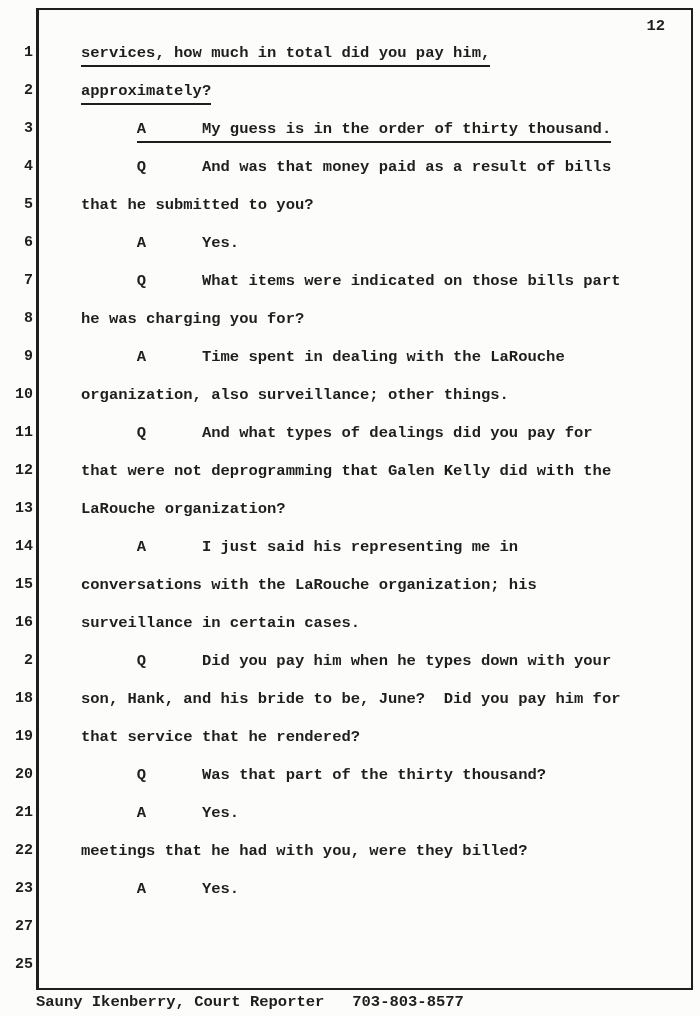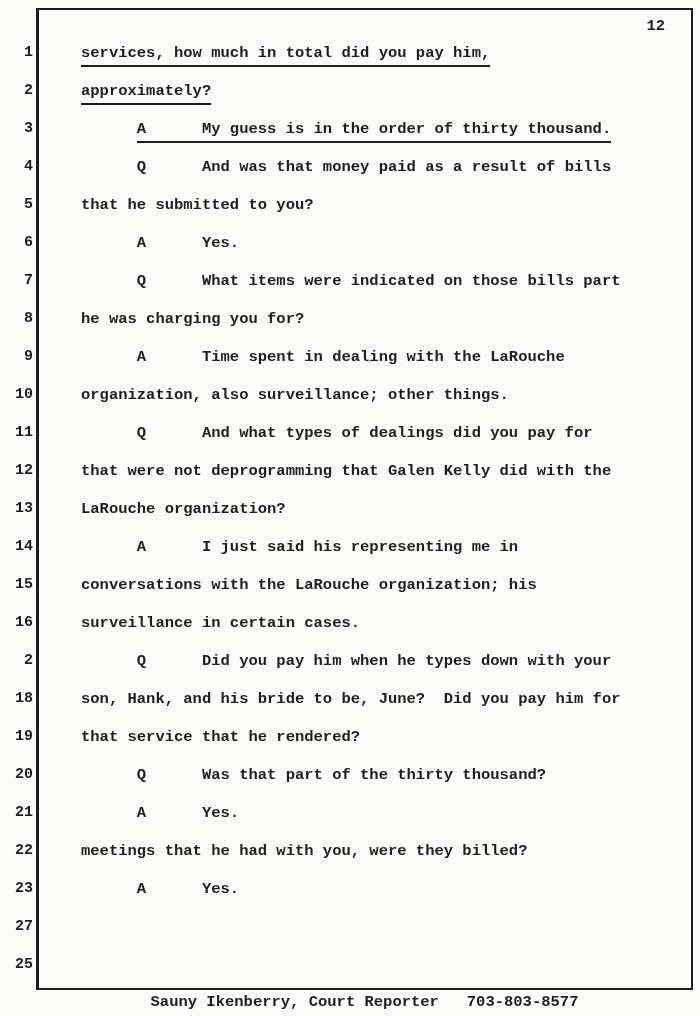--- a/index.html
+++ b/index.html
@@ -60,21 +60,20 @@
   }
   .underlined {
     border-bottom: 2.5px solid var(--ink, #1c1c1c);
     padding-bottom: 3px;
   }
   .footer {
     position: absolute;
     left: 36px;
     top: 991px;
     width: 657px;
-    text-align: center;
     font-size: 15.5px;
     line-height: 23px;
     white-space: pre;
   }
 </style>
 </head>
 <body>
 
 <div class="page">
 

